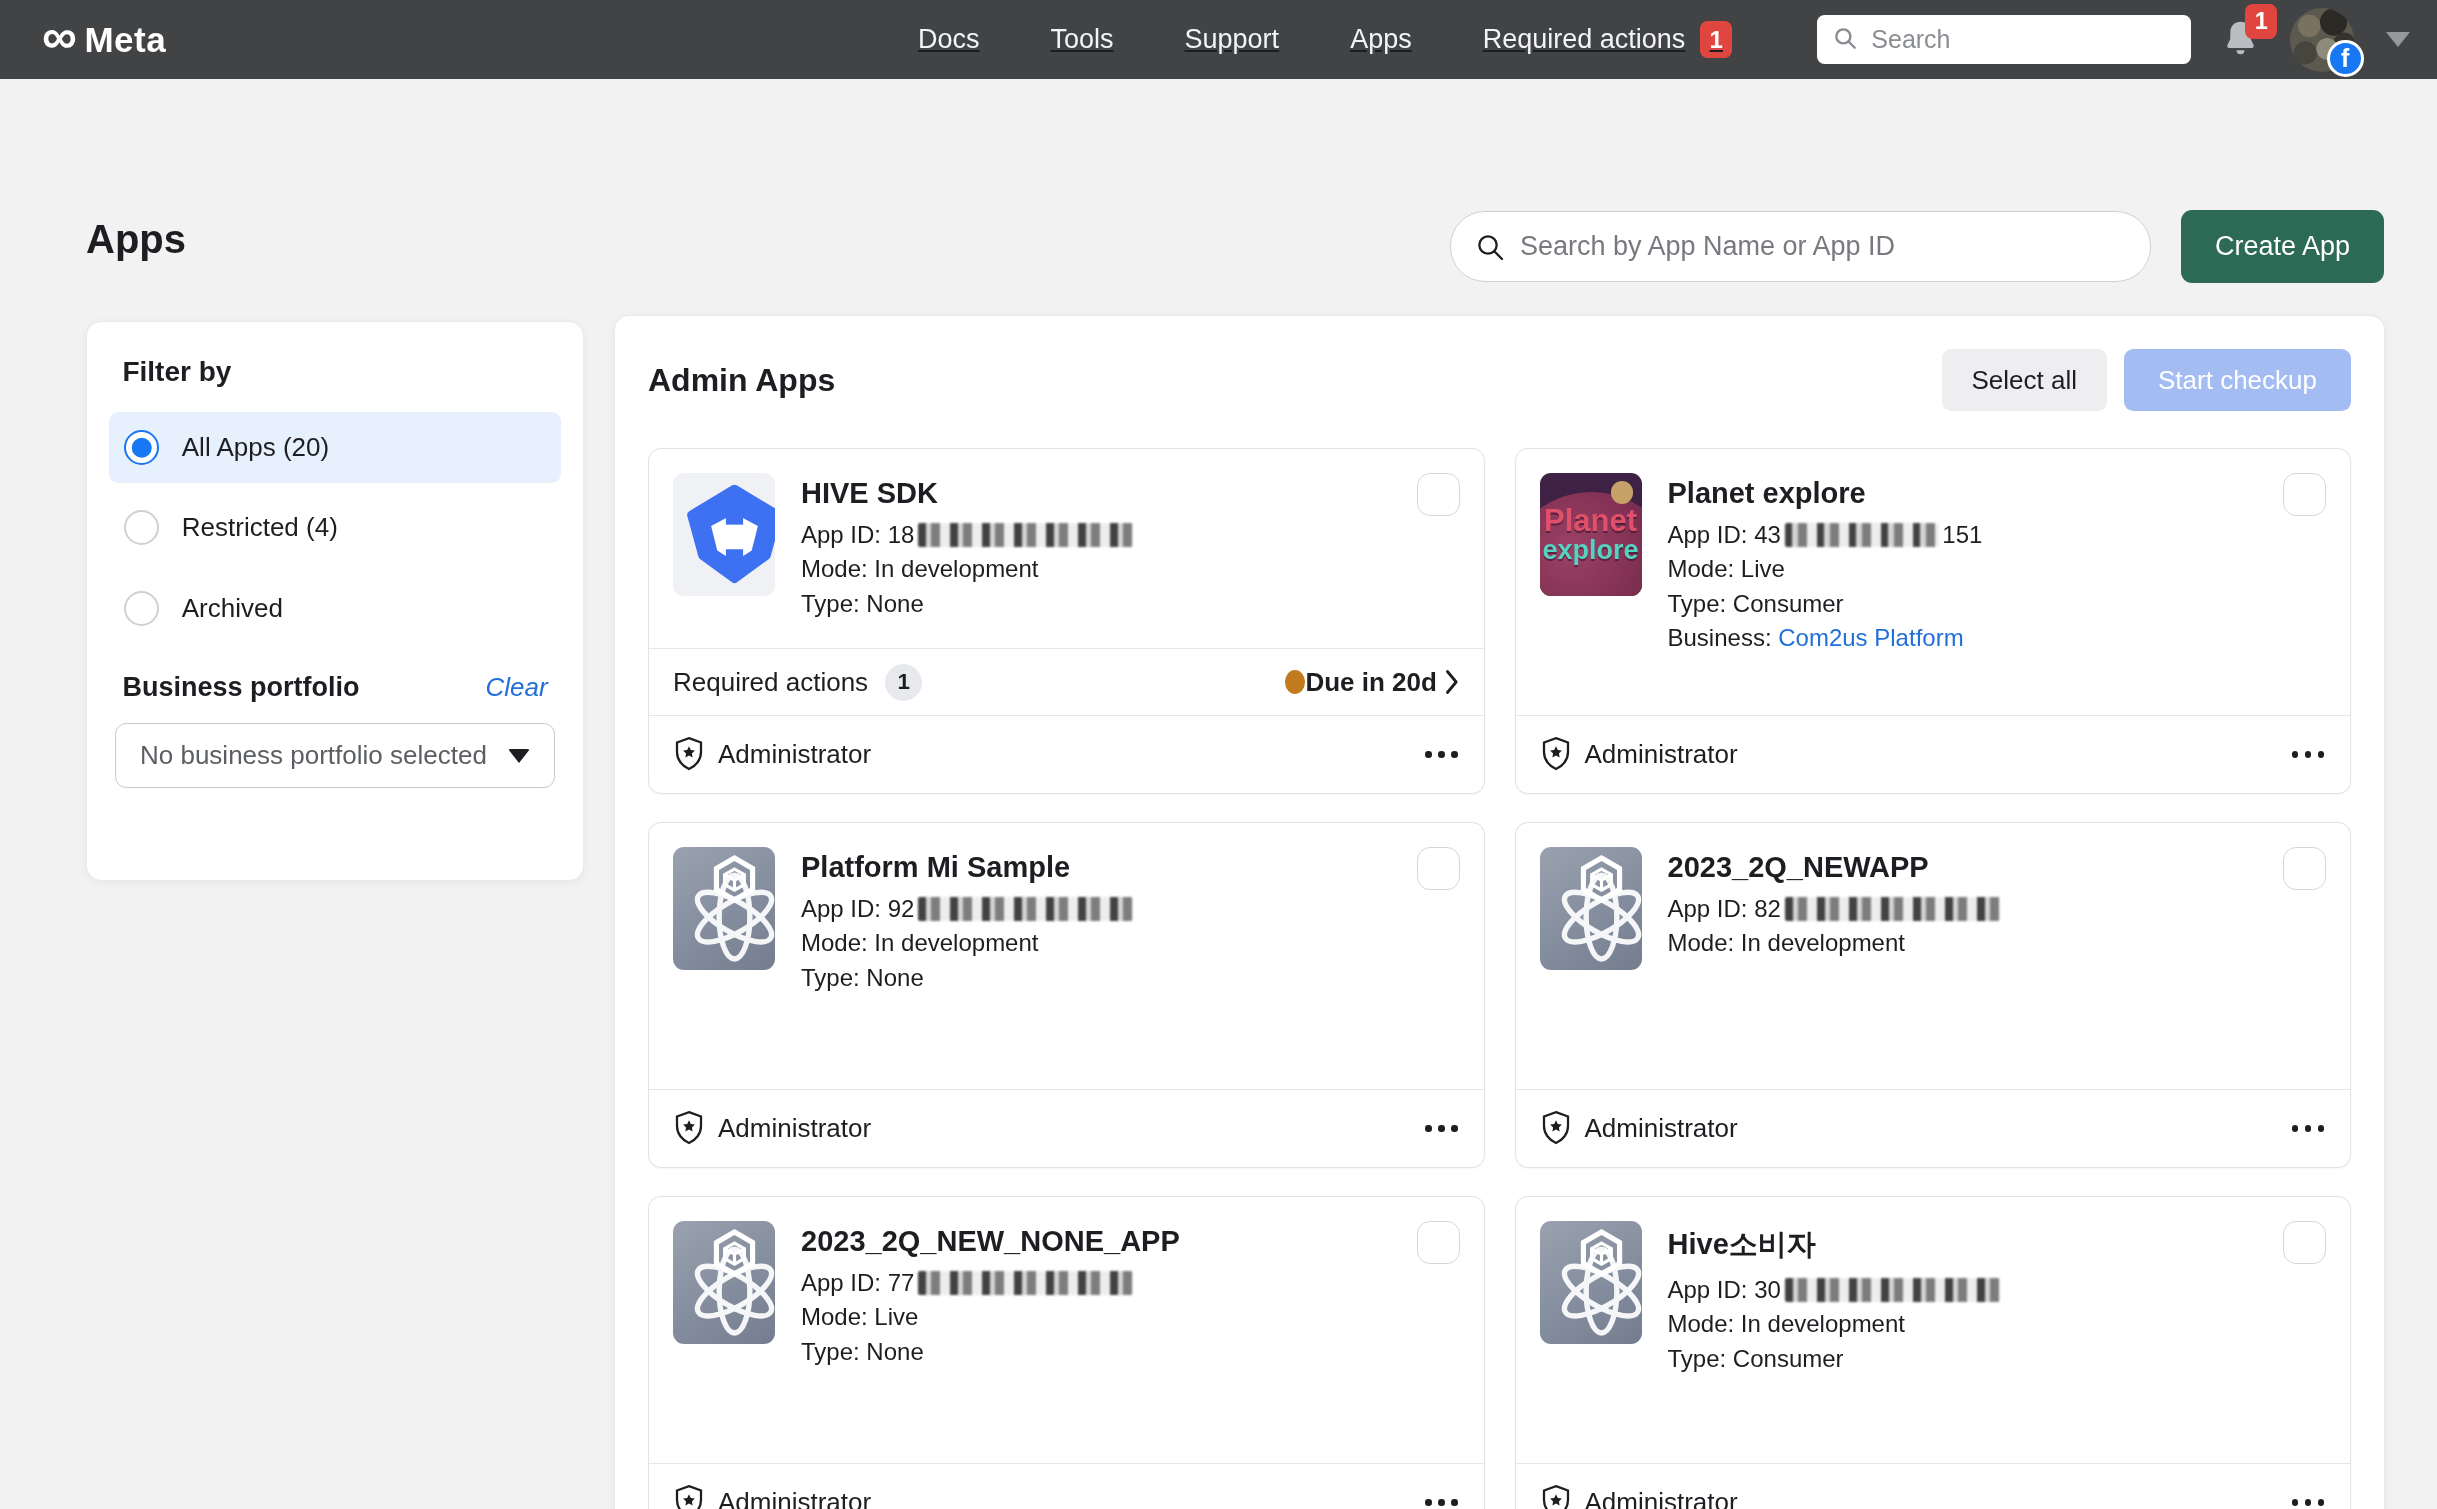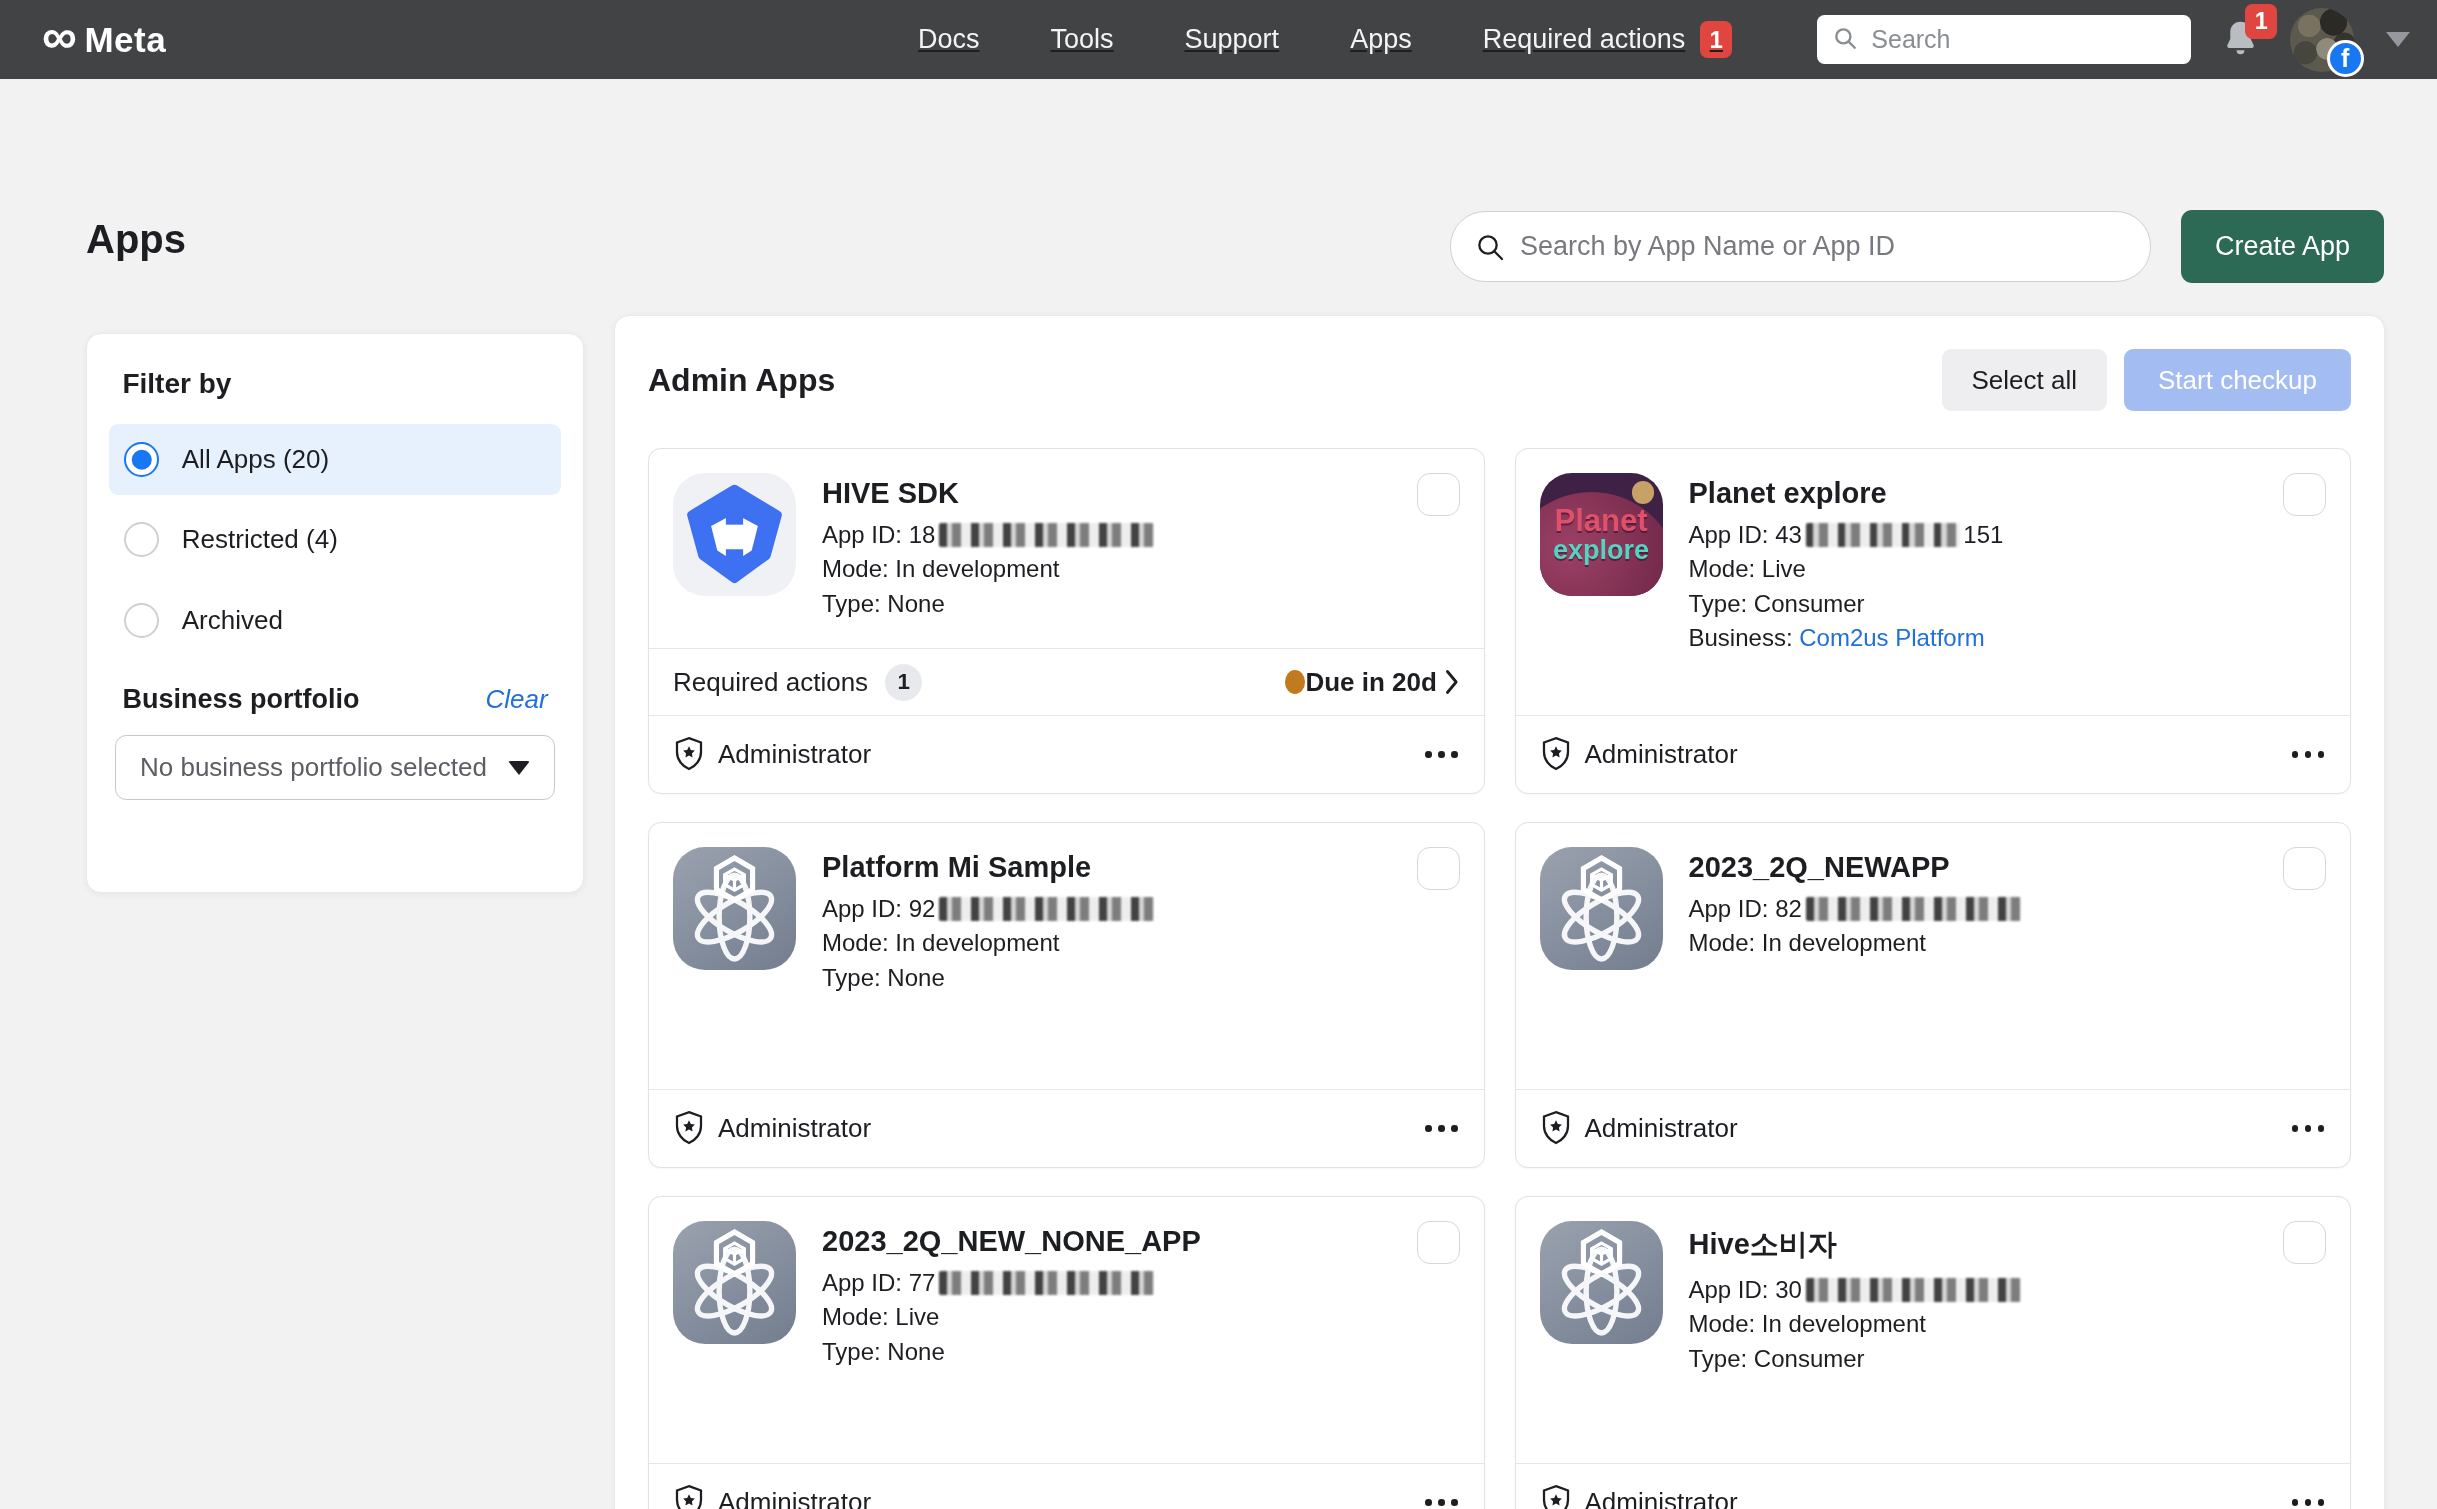--- a/index.html
+++ b/index.html
@@ -40,21 +40,21 @@
   
   .page-title{position:absolute;left:86px;top:217px;font-size:40px;font-weight:700;}
   .header-right{position:absolute;right:54px;top:210px;display:flex;align-items:center;gap:30px;}
   .app-search{position:relative;}
   .app-search input{width:701px;height:71px;border:1.4px solid #ced0d4;border-radius:35px;padding:0 28px 0 69px;font-size:27px;color:var(--ink);outline:none;background:#fff;font-family:inherit;}
   .app-search input::placeholder{color:#77797e;}
   .app-search .mag{position:absolute;left:24px;top:19.6px;}
   .btn-create{height:73px;padding:0 34px;background:var(--create-green);color:#fff;border:none;border-radius:11.2px;font-size:27px;font-weight:500;cursor:pointer;font-family:inherit;}
 
   
-  .filter-card{position:absolute;left:86px;top:333px;width:498px;height:560px;background:#fff;border-radius:15px;border:0.9px solid #e9eaec;box-shadow:0 1.9px 7.5px rgba(0,0,0,.05);padding:34px 22.4px 22.4px;}
+  .filter-card{position:absolute;left:86px;top:321px;width:498px;height:560px;background:#fff;border-radius:15px;border:0.9px solid #e9eaec;box-shadow:0 1.9px 7.5px rgba(0,0,0,.05);padding:34px 22.4px 22.4px;}
   .filter-title{font-size:28px;font-weight:700;margin:0 0 24px 13px;}
   .f-row{display:flex;align-items:center;gap:22.4px;height:71px;border-radius:9.3px;padding:0 15px;margin-bottom:9.3px;cursor:pointer;}
   .f-row.sel{background:var(--selected-row-bg);}
   .radio{width:35px;height:35px;border-radius:50%;border:2.8px solid #cdd0d5;background:#fff;flex:0 0 auto;position:relative;}
   .radio.on{border-color:var(--accent-blue);}
   .radio.on::after{content:"";position:absolute;left:50%;top:50%;width:20.5px;height:20.5px;border-radius:50%;background:var(--accent-blue);transform:translate(-50%,-50%);}
   .f-label{font-size:26px;color:var(--ink);}
   .bp-head{display:flex;align-items:center;justify-content:space-between;margin:28px 13px 20.5px;}
   .bp-title{font-size:27px;font-weight:700;}
   .bp-clear{font-size:26px;color:var(--link-blue);text-decoration:none;cursor:pointer;font-style:italic;}
@@ -67,21 +67,21 @@
   .main-head{display:flex;align-items:center;justify-content:space-between;}
   .main-title{font-size:32px;font-weight:700;}
   .head-btns{display:flex;gap:17px;border-radius:15px;}
   .btn-selectall{height:62px;padding:0 30px;background:#eeeef0;border:none;border-radius:9.3px;font-size:26px;color:var(--ink);cursor:pointer;font-family:inherit;}
   .btn-checkup{height:62px;padding:0 34px;background:var(--disabled-checkup-bg);border:none;border-radius:9.3px;font-size:26px;color:#fff;font-weight:500;cursor:default;font-family:inherit;}
   .cards-grid{margin-top:37px;display:grid;grid-template-columns:1fr 1fr;column-gap:30px;row-gap:28px;grid-auto-rows:346px;}
 
   
   .card{background:#fff;border:0.9px solid #e0e2e6;border-radius:13px;display:flex;flex-direction:column;overflow:hidden;box-shadow:0 0.9px 1.9px rgba(0,0,0,.04);}
   .card-top{display:flex;gap:26px;padding:24px;align-items:flex-start;flex:1;}
-  .app-icon{width:123px;height:123px;border-radius:32px;flex:0 0 auto;position:relative;overflow:hidden;}
+  .app-icon{width:102px;height:123px;border-radius:11px;flex:0 0 auto;position:relative;overflow:hidden;}
   .app-icon.hive{background:#f0f1f4;}
   .app-icon.default{background:linear-gradient(145deg,#9aa2af,#737d8f);}
   .app-icon.planet{background:#3f2146;}
   .pl-planet{position:absolute;width:177px;height:177px;left:-37px;top:18.7px;border-radius:50%;background:radial-gradient(circle at 38% 32%,#9c4165,#6c2546 72%);}
   .pl-moon{position:absolute;width:22.4px;height:22.4px;right:8.4px;top:8.4px;border-radius:50%;background:#c7a268;}
   .pl-text{position:absolute;inset:0;display:flex;flex-direction:column;align-items:center;justify-content:center;z-index:2;line-height:1.02;}
   .pl-1{font-size:31px;font-weight:800;color:#e0506a;text-shadow:0 1.9px 0 rgba(35,10,30,.5);}
   .pl-2{font-size:27px;font-weight:800;color:#54d3c2;text-shadow:0 1.9px 0 rgba(35,10,30,.5);}
   .app-info{display:flex;flex-direction:column;padding-top:3.7px;min-width:0;}
   .app-title{font-size:29px;font-weight:700;margin-bottom:11.2px;}

